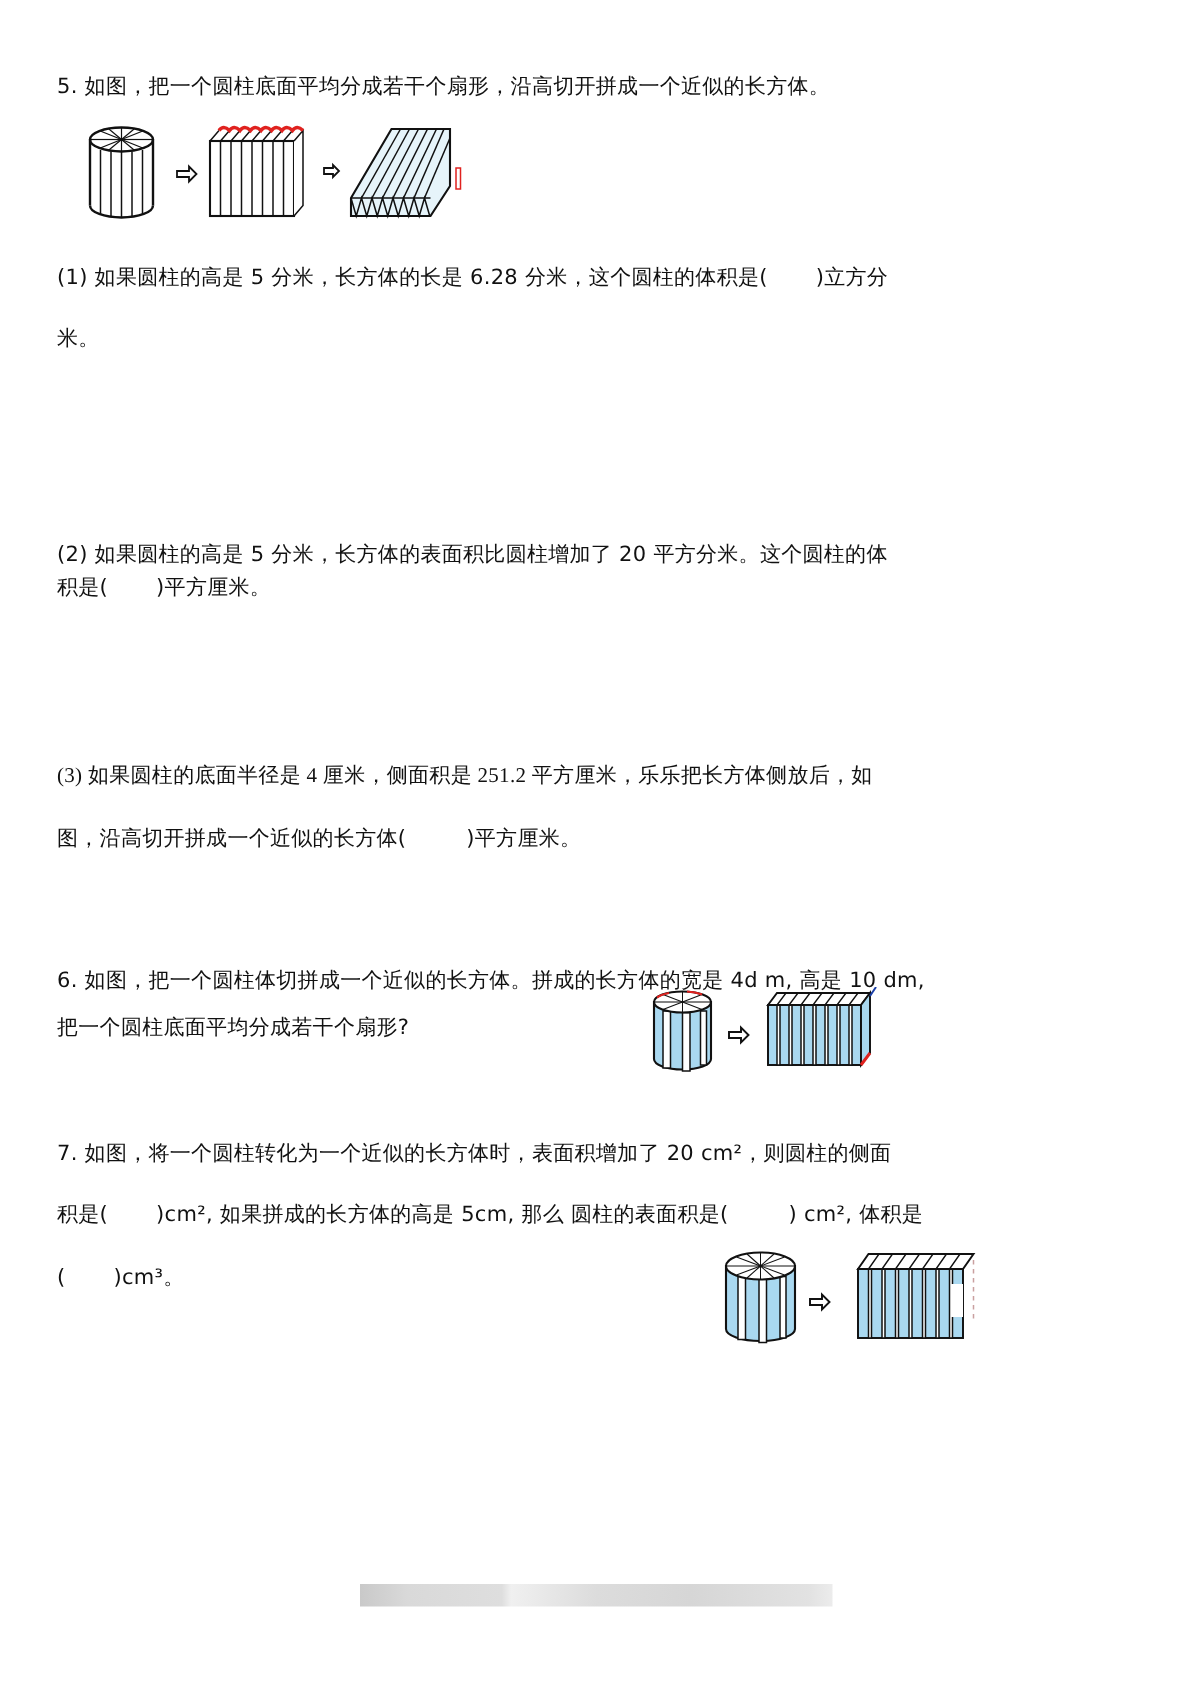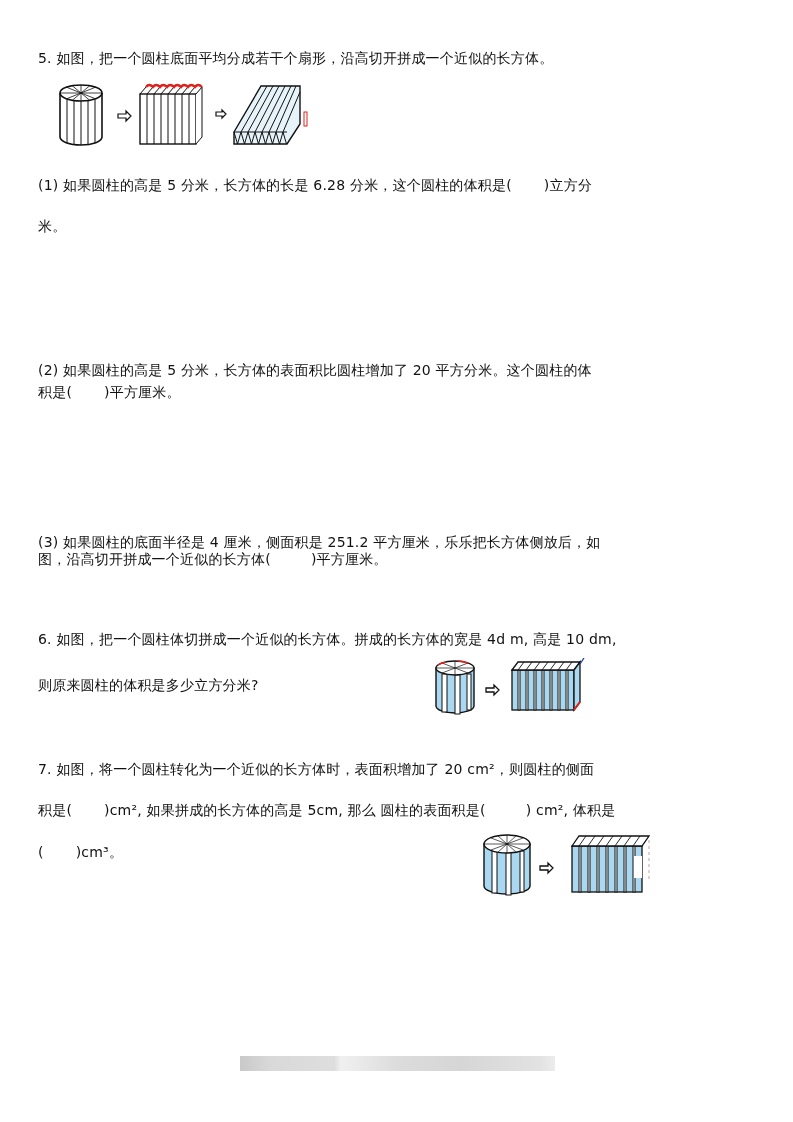--- a/index.html
+++ b/index.html
@@ -87,27 +87,27 @@
 <div class="line" style="top:175px;">
   <span>(1) 如果圆柱的高是 5 分米，长方体的长是 6.28 分米，这个圆柱的体积是(</span><span class="blank" style="width:32px;"></span><span>)立方分</span>
 </div>
 <div class="line" style="top:216px;">米。</div>
 
 <div class="line" style="top:360px;">(2) 如果圆柱的高是 5 分米，长方体的表面积比圆柱增加了 20 平方分米。这个圆柱的体</div>
 <div class="line" style="top:382px;">
   <span>积是(</span><span class="blank" style="width:32px;"></span><span>)平方厘米。</span>
 </div>
 
-<div class="line" style="top:532px;">(3) 如果圆柱的底面半径是 4  厘米，侧面积是 251.2 平方厘米，乐乐把长方体侧放后，如</div>
+<div class="line" style="top:508px;font-family:Liberation Serif, serif;">(3) 如果圆柱的底面半径是 4  厘米，侧面积是 251.2 平方厘米，乐乐把长方体侧放后，如</div>
 <div class="line" style="top:549px;">
   <span>图，沿高切开拼成一个近似的长方体(</span><span class="blank" style="width:40px;"></span><span>)平方厘米。</span>
 </div>
 
-<div class="line" style="top:629px;">6. 如图，把一个圆柱体切拼成一个近似的长方体。拼成的长方体的宽是 4d m, 高是 10 dm,</div>
-<div class="line" style="top:675px;">则原来圆柱的体积是多少立方分米?</div>
+<div class="line" style="top:644px;">6. 如图，把一个圆柱体切拼成一个近似的长方体。拼成的长方体的宽是 4d m, 高是 10 dm,</div>
+<div class="line" style="top:675px;">把一个圆柱底面平均分成若干个扇形?</div>
 
 <svg class="fig" style="left:432px;top:658px;" width="160" height="60" viewBox="0 0 160 60">
   <g stroke="#111" stroke-width="1.4">
     <path d="M4 10 L4 48 A19 7 0 0 0 42 48 L42 10 Z" fill="#a9d8f0"></path>
     <g stroke-width="1" fill="#fff">
         <rect x="10" y="16" width="5" height="38"></rect>
         <rect x="23" y="17" width="5" height="39"></rect>
         <rect x="35" y="16" width="4" height="36"></rect>
       </g>
     <ellipse cx="23" cy="10" rx="19" ry="7" fill="#fff"></ellipse>

